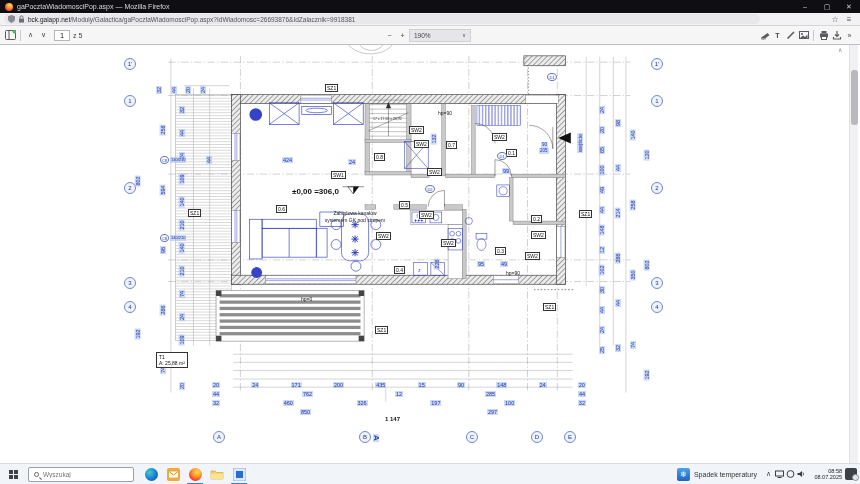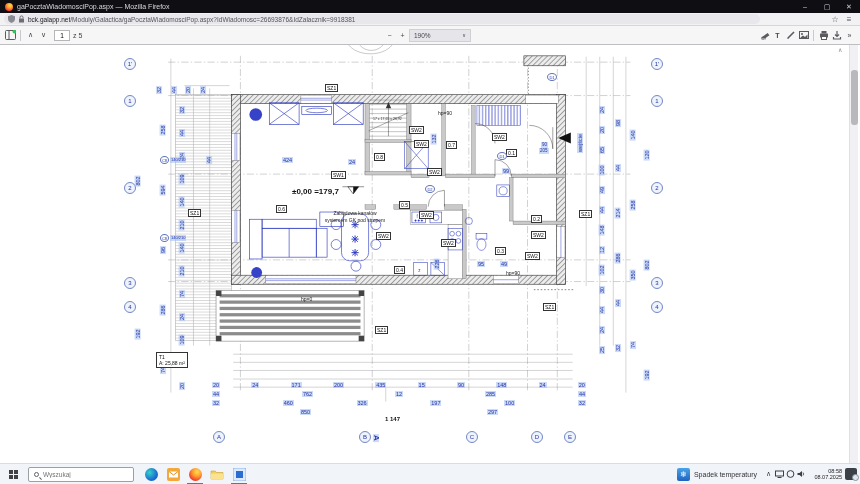--- a/index.html
+++ b/index.html
@@ -562,21 +562,21 @@
   <span class="tag" style="left:506px;top:104px">0.1</span>
   <span class="tag" style="left:399px;top:156px">0.5</span>
   <span class="tag" style="left:394px;top:221px">0.4</span>
   <span class="tag" style="left:495px;top:202px">0.3</span>
   <span class="tag" style="left:531px;top:170px">0.2</span>
 
   <span class="dcir" style="left:497px;top:107px">D1</span>
   <span class="dcir" style="left:425px;top:140px">D2</span>
   <span class="dcir" style="left:547px;top:28px">D1</span>
 
-  <span style="position:absolute;left:292px;top:142px;font-size:8px;font-weight:bold;color:#111">±0,00 =179,7</span>
+  <span style="position:absolute;left:292px;top:142px;font-size:8px;font-weight:bold;color:#111">±0,00 =306,0</span>
   <span class="note" style="left:300px;top:165px;width:110px">Zabudowa kanałów</span>
   <span class="note" style="left:296px;top:172px;width:118px">systemem GK pod stropem</span>
 
   <span class="dim" style="left:570px;top:95px;transform:rotate(-90deg)">wejście</span>
 
   <div class="tag" style="left:156px;top:307px;padding:1px 2px">
     <div>T1</div>
     <div>A: 25,88 m²</div>
   </div>
 

